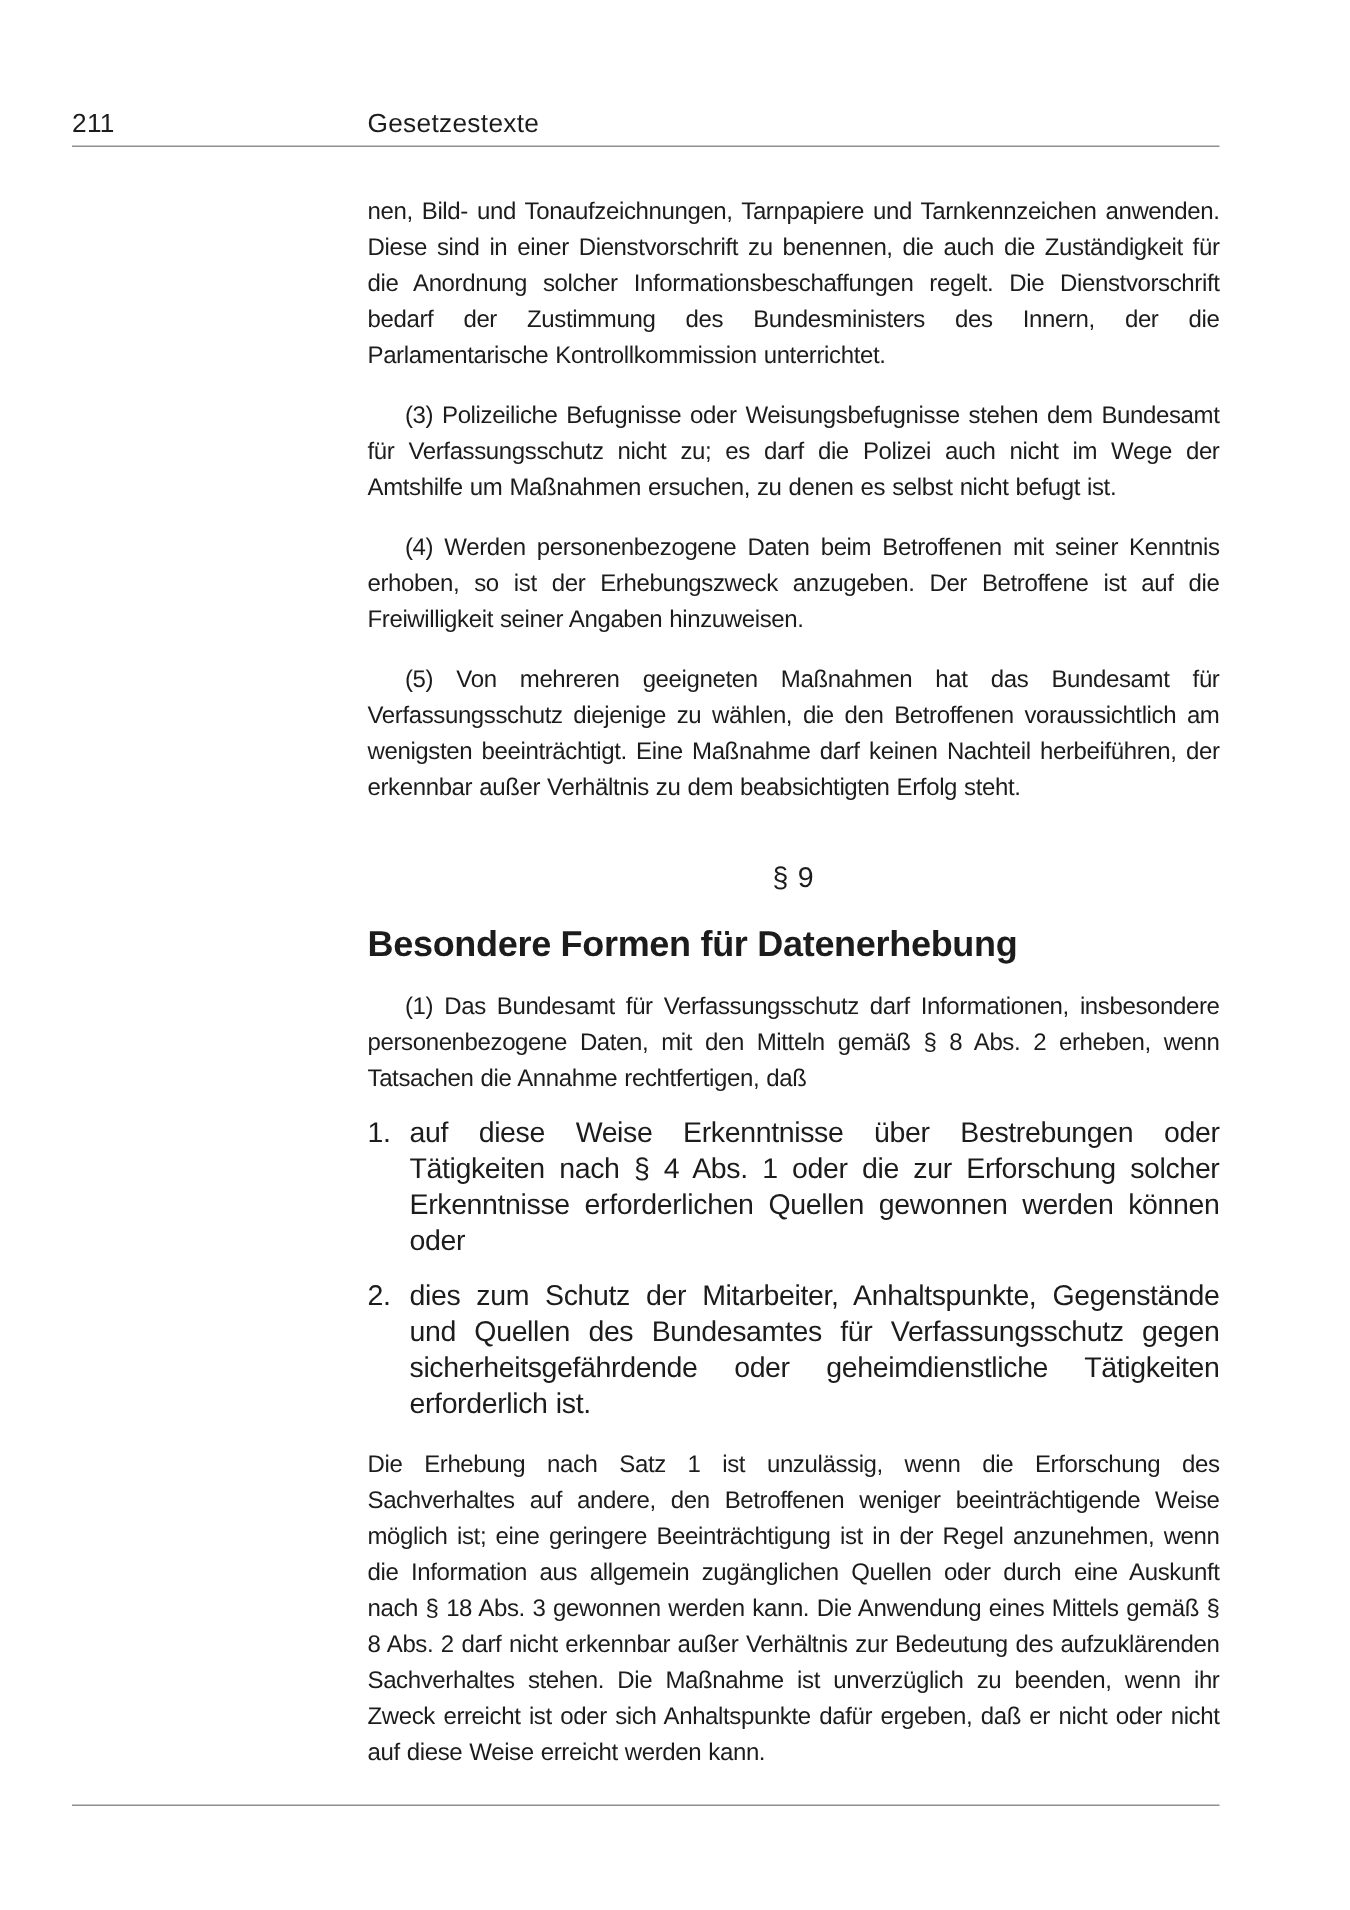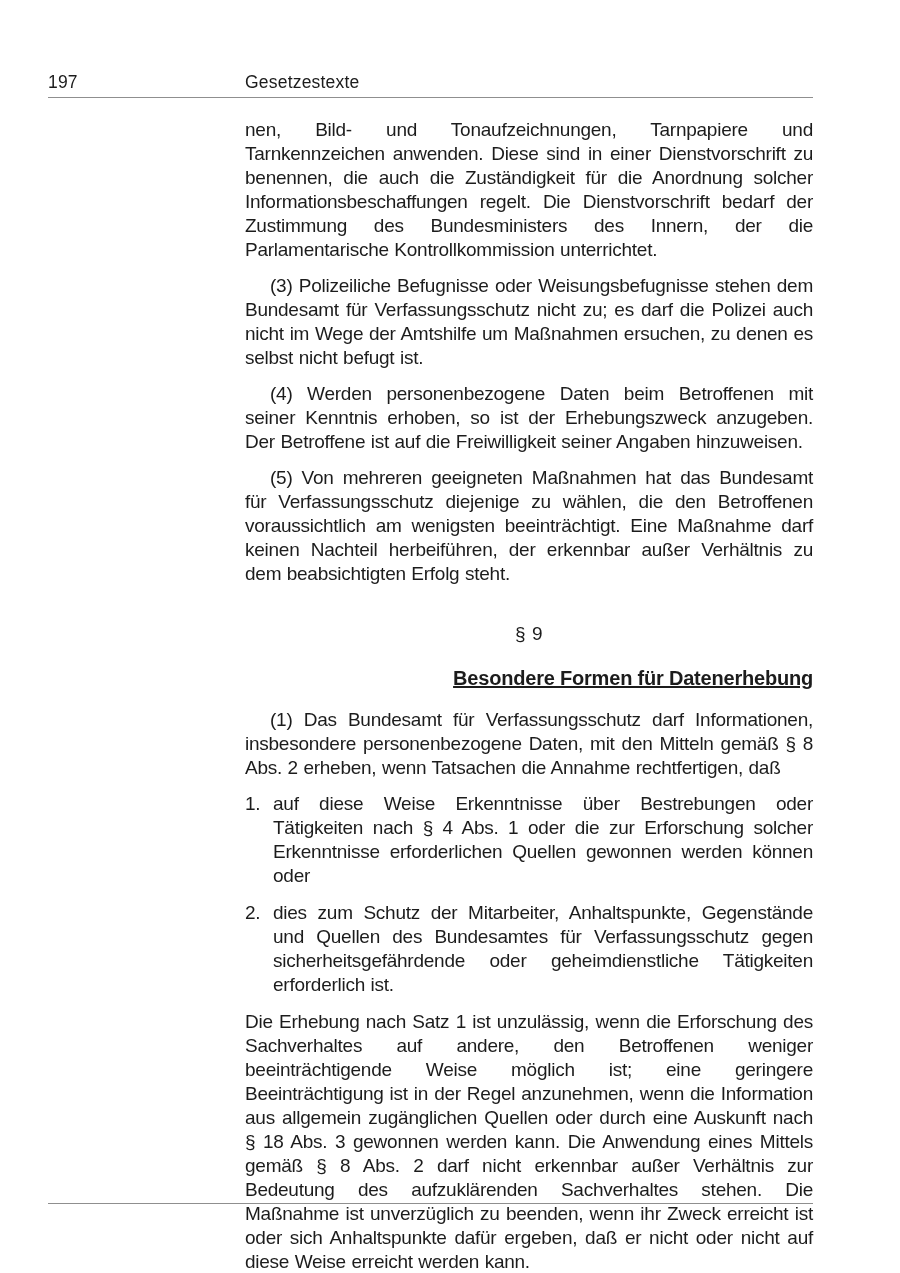--- a/index.html
+++ b/index.html
@@ -52,45 +52,44 @@
     height: 1px;
     background: #8f8f8f;
   }
   .text-column {
     position: absolute;
     left: 245px;
     top: 114px;
     width: 568px;
   }
   .para {
-    margin: 4px 0 12px 0;
-    font-size: 19px;
+    margin: 16px 0 12px 0;
+    font-size: 16px;
     line-height: 24px;
     text-align: justify;
     letter-spacing: -0.25px;
     word-spacing: 0.5px;
   }
   .para.indent {
     text-indent: 25px;
   }
   .section-number {
     margin: 36px 0 20px 0;
     font-size: 19px;
     line-height: 24px;
     text-align: center;
     letter-spacing: 0.5px;
   }
   .section-title {
     margin: 0 0 18px 0;
-    font-size: 20px;
+    font-size: 24px;
     line-height: 24px;
     font-weight: bold;
-    text-align: right;
+    text-align: left;
     letter-spacing: -0.2px;
-    text-decoration: underline;
   }
   .list-item {
     display: flex;
     margin: 0 0 13px 0;
   }
   .list-num {
     flex: none;
     width: 28px;
     font-size: 19px;
     line-height: 24px;
@@ -105,21 +104,21 @@
     letter-spacing: -0.25px;
     word-spacing: 0.5px;
   }
 </style>
 </head>
 <body>
 
 <div class="page">
 
   <header class="page-header">
-    <span class="page-number">197</span>
+    <span class="page-number">211</span>
     <span class="running-title">Gesetzestexte</span>
   </header>
 
   <div class="header-rule"></div>
 
   <main class="text-column">
 
     <p class="para">nen, Bild- und Tonaufzeichnungen, Tarnpapiere und Tarnkennzeichen anwenden. Diese sind in einer Dienstvorschrift zu benennen, die auch die Zuständigkeit für die Anordnung solcher Informationsbeschaffun­gen regelt. Die Dienstvorschrift bedarf der Zustimmung des Bundes­ministers des Innern, der die Parlamentarische Kontrollkommission unterrichtet.</p>
 
     <p class="para indent">(3) Polizeiliche Befugnisse oder Weisungsbefugnisse stehen dem Bundesamt für Verfassungsschutz nicht zu; es darf die Polizei auch nicht im Wege der Amtshilfe um Maßnahmen ersuchen, zu denen es selbst nicht befugt ist.</p>

